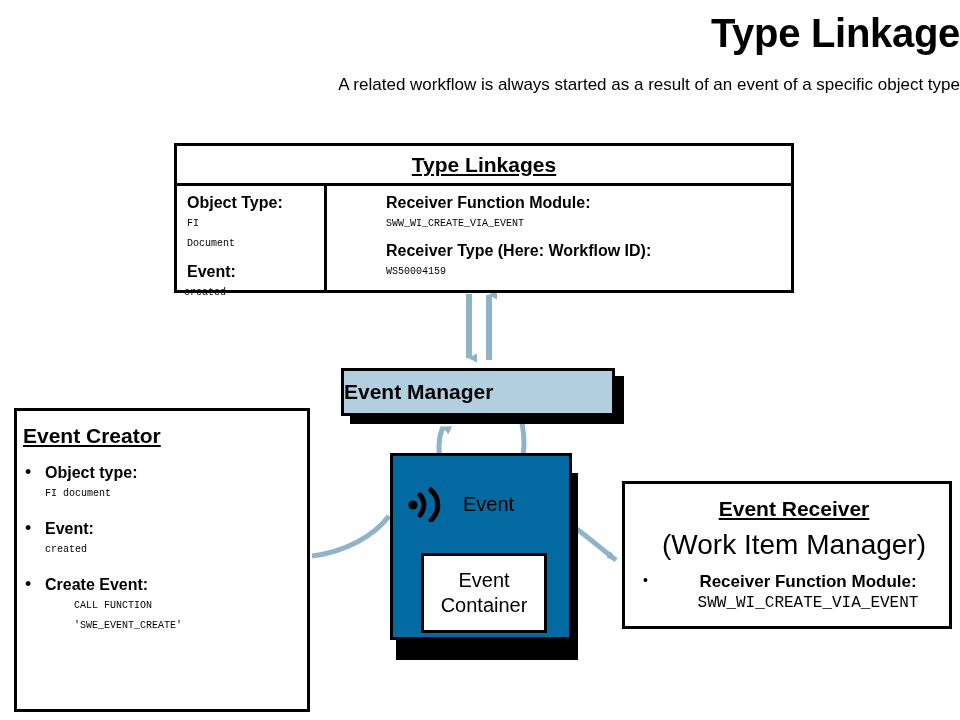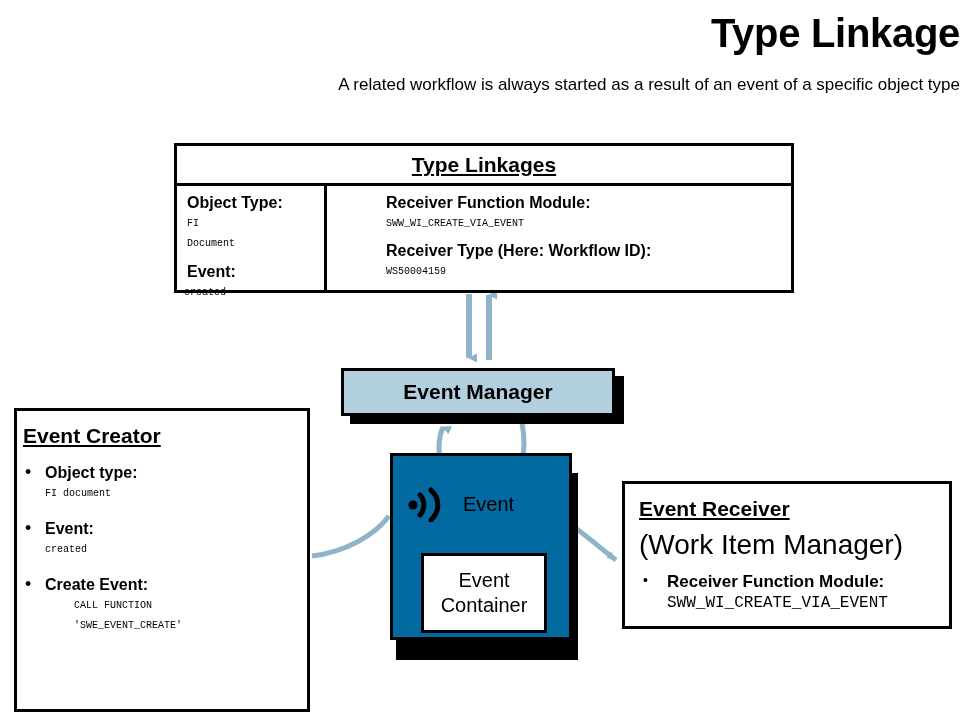--- a/index.html
+++ b/index.html
@@ -136,21 +136,20 @@
     position: absolute;
     left: 341px;
     top: 368px;
     width: 274px;
     height: 48px;
     background: #b2cfe0;
     border: 3px solid #000000;
     box-sizing: border-box;
     display: flex;
     align-items: center;
-    justify-content: center;
     font-size: 21px;
     font-weight: bold;
   }
 
   
   #event-creator {
     left: 14px;
     top: 408px;
     width: 296px;
     height: 304px;
@@ -228,20 +227,21 @@
     text-align: center;
   }
 
   
   #event-receiver {
     left: 622px;
     top: 481px;
     width: 330px;
     height: 148px;
     padding: 12px 0 8px 14px;
+    text-align: center;
   }
   #event-receiver .box-title { font-size: 21px; }
   #er-subtitle {
     font-size: 28px;
     line-height: 26px;
     margin-top: 11px;
   }
   #er-bullet {
     margin-top: 12px;
     position: relative;

